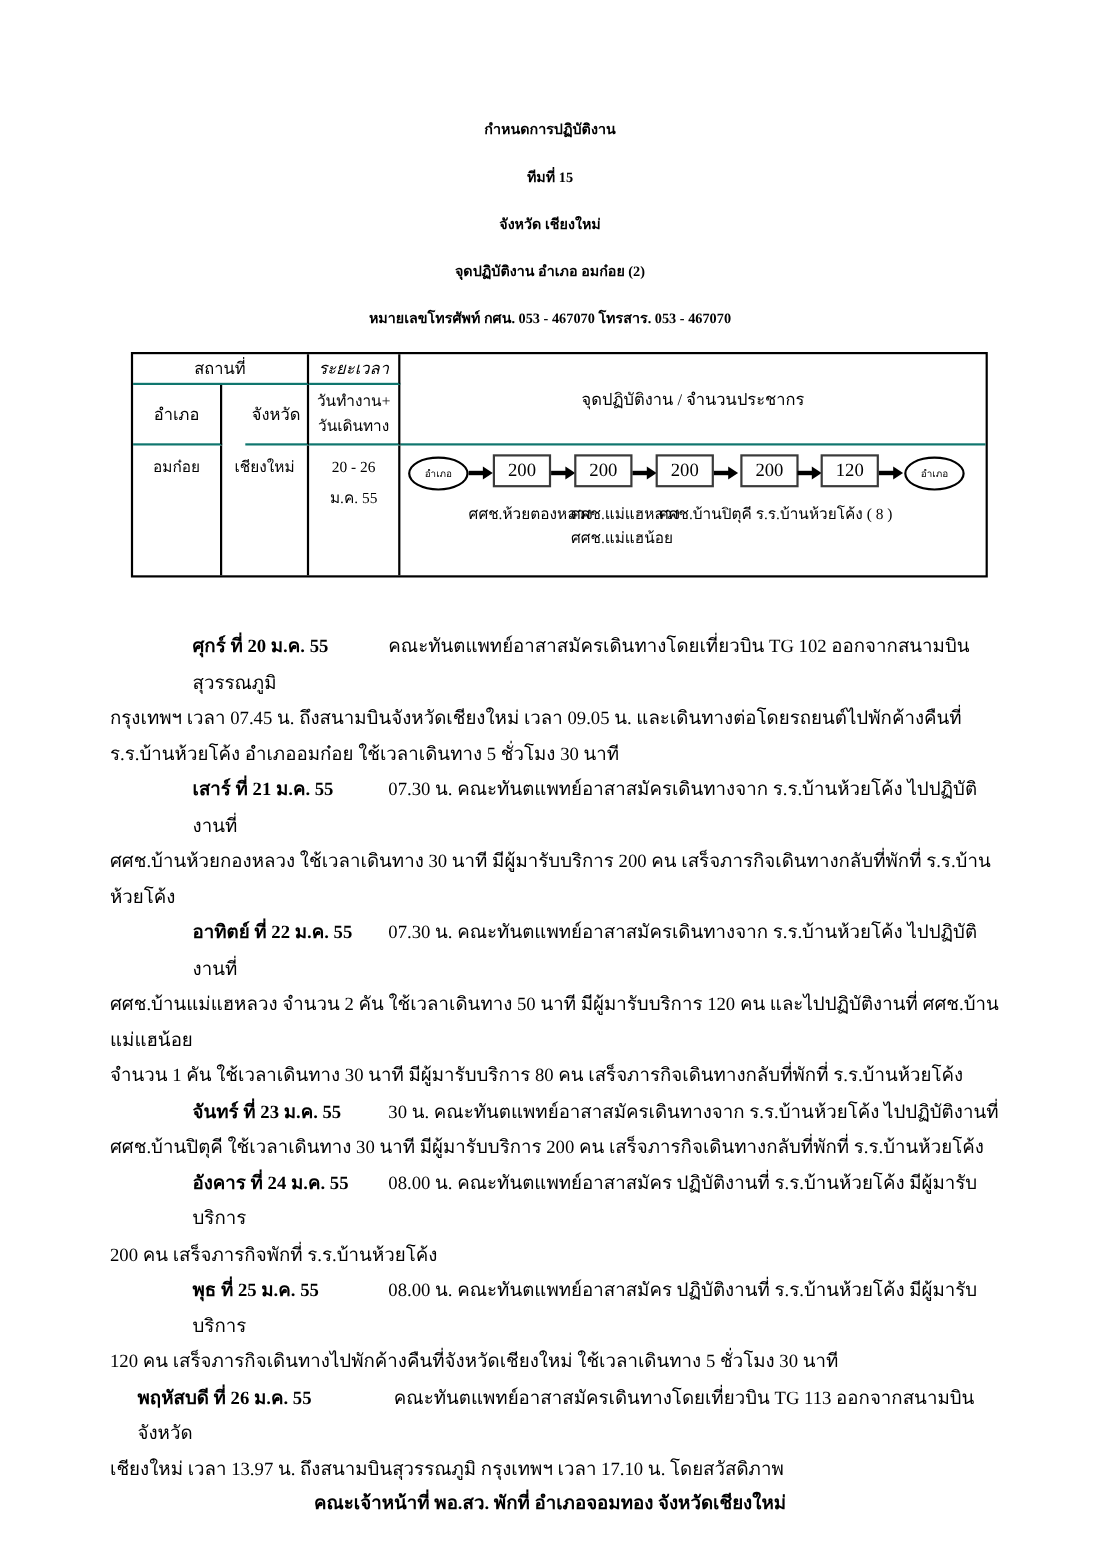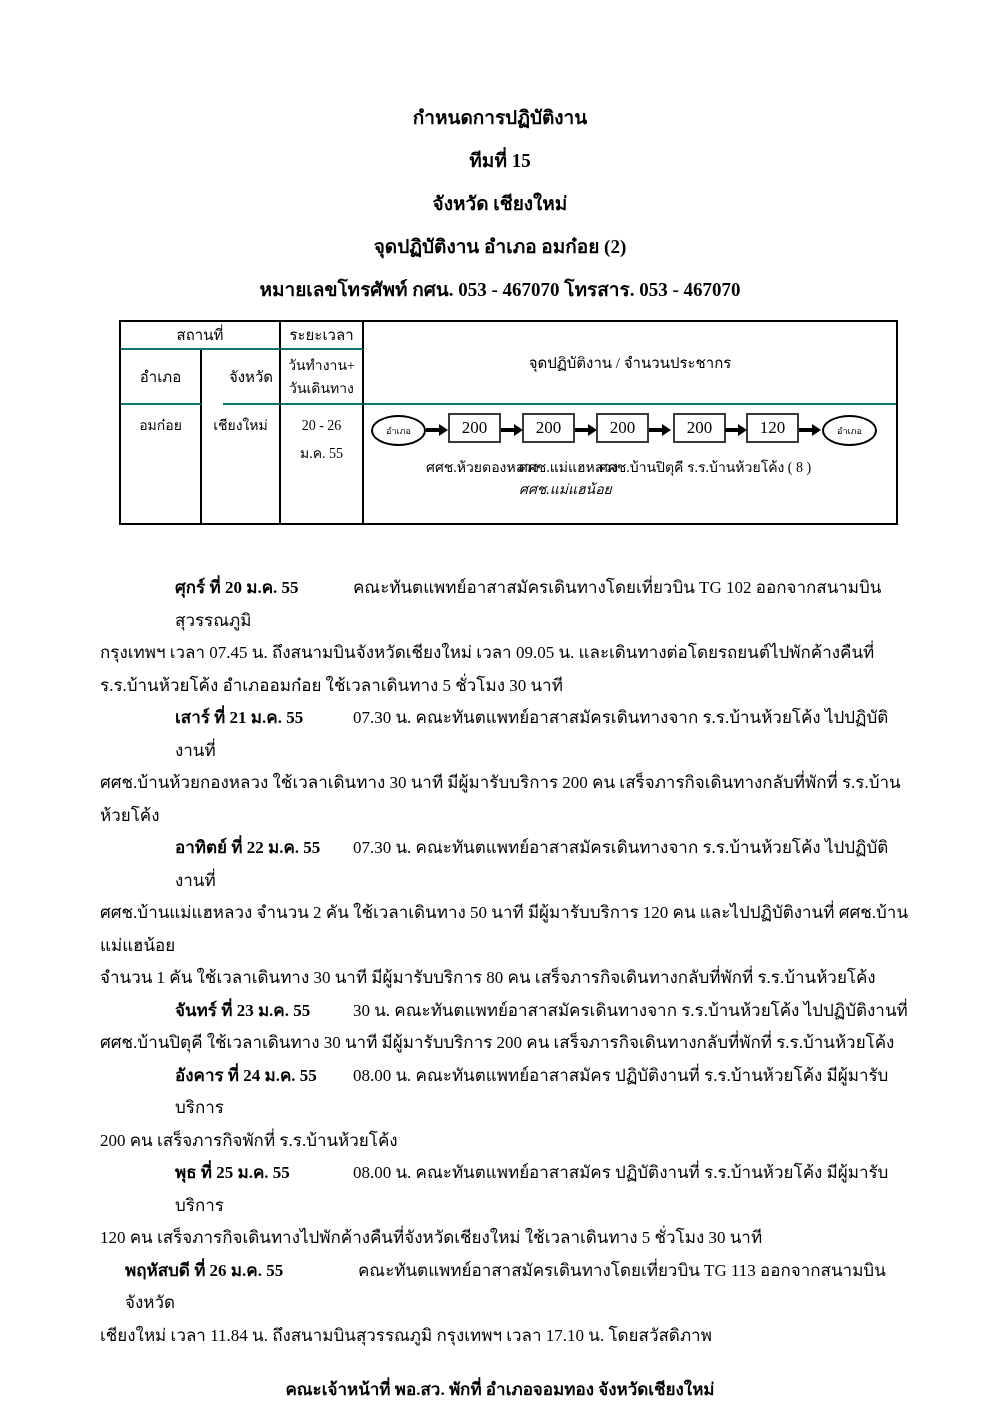--- a/index.html
+++ b/index.html
@@ -5,39 +5,39 @@
   html, body { margin:0; padding:0; }
   body {
     width:1000px; height:1413px; background:#ffffff; color:#000;
     font-family:"Liberation Serif","DejaVu Serif",serif;
     position:relative; overflow:hidden;
   }
   .page { position:absolute; inset:0; }
 
   
   .titles { padding-top:96px; text-align:center; }
-  .title-line { font-weight:bold; font-size:19px; line-height:43px; white-space:nowrap; }
+  .title-line { font-weight:bold; font-size:13px; line-height:43px; white-space:nowrap; }
 
   
   .sched-table {
     margin:9px 0 0 119px; width:779px;
     display:grid;
     grid-template-columns:81px 79px 83px auto;
     grid-template-rows:28px 55px 118px;
     border:2px solid #000;
     box-sizing:border-box;
     font-size:15px;
   }
   .cell { box-sizing:border-box; }
   .b-r { border-right:2px solid #000; }
   .b-b { border-bottom:2px solid #0f766e; }
   .cen { display:flex; align-items:center; justify-content:center; text-align:center; }
   .top { padding-top:7px; text-align:center; line-height:28px; }
   .c-location { grid-column:1/3; grid-row:1; }
-  .c-duration { grid-column:3; grid-row:1; }
+  .c-duration { grid-column:3; grid-row:1;font-style:italic; }
   .c-operation { grid-column:4; grid-row:1/3; }
   .c-district-h { grid-column:1; grid-row:2; }
   .c-province-h { grid-column:2; grid-row:2;margin-left:21px; }
   .c-workdays  { grid-column:3; grid-row:2; font-size:14px; line-height:23px; }
   .c-district-v { grid-column:1; grid-row:3; font-size:14px; }
   .c-province-v { grid-column:2; grid-row:3; font-size:14px; }
   .c-dates     { grid-column:3; grid-row:3; font-size:14px; }
   .c-flow { grid-column:4; grid-row:3; position:relative; }
 
   
@@ -59,34 +59,34 @@
   .fn4 { left:309px; } .fn5 { left:382px; }
   .arrow { position:absolute; top:19px; width:22px; height:12px; }
   .arrow .bar { position:absolute; left:0; top:4px; width:14px; height:4px; background:#000; }
   .arrow .head {
     position:absolute; right:0; top:0; width:0; height:0;
     border-left:9px solid #000; border-top:6px solid transparent; border-bottom:6px solid transparent;
   }
   .ar1 { left:62px; } .ar2 { left:137px; } .ar3 { left:211px; }
   .ar4 { left:285px; } .ar5 { left:361px; } .ar6 { left:435px; }
   .flabel { position:absolute; font-size:14px; white-space:nowrap; }
-  .fl-row1 { top:51px; } .fl-row2 { top:73px;font-style:italic; }
+  .fl-row1 { top:51px; } .fl-row2 { top:73px; }
   .fl1 { left:62px; } .fl2 { left:155px; } .fl3 { left:235px; } .fl4 { left:323px; }
   .fl5 { left:155px; }
 
   
   .schedule { margin:47px 85px 0 100px; font-size:17px; }
   .line { line-height:32.5px; }
   .first { padding-left:75px; }
   .day { display:inline-block; font-weight:bold; width:178px; }
   .entry:nth-of-type(7) .first { padding-left:25px; }
   .entry:nth-of-type(7) .day { width:233px; }
 
   
-  .staff-line { margin-top:23px; text-align:center; font-weight:bold; font-size:17px; }
+  .staff-line { text-align:center; font-weight:bold; font-size:17px; }
 </style>
 </head>
 <body>
 
 <div class="page">
 
   <div class="titles">
     <div class="title-line">กำหนดการปฏิบัติงาน</div>
     <div class="title-line">ทีมที่ 15</div>
     <div class="title-line">จังหวัด เชียงใหม่</div>
@@ -185,20 +185,20 @@
       <div class="line">200 คน เสร็จภารกิจพักที่ ร.ร.บ้านห้วยโค้ง</div>
     </div>
 
     <div class="entry">
       <div class="line first"><span class="day">พุธ ที่ 25 ม.ค. 55</span><span>08.00 น. คณะทันตแพทย์อาสาสมัคร ปฏิบัติงานที่ ร.ร.บ้านห้วยโค้ง มีผู้มารับบริการ</span></div>
       <div class="line">120 คน เสร็จภารกิจเดินทางไปพักค้างคืนที่จังหวัดเชียงใหม่ ใช้เวลาเดินทาง 5 ชั่วโมง 30 นาที</div>
     </div>
 
     <div class="entry">
       <div class="line first"><span class="day">พฤหัสบดี ที่ 26 ม.ค. 55</span><span>คณะทันตแพทย์อาสาสมัครเดินทางโดยเที่ยวบิน TG 113 ออกจากสนามบินจังหวัด</span></div>
-      <div class="line">เชียงใหม่ เวลา 11.84 น. ถึงสนามบินสุวรรณภูมิ กรุงเทพฯ เวลา 17.10 น. โดยสวัสดิภาพ</div>
+      <div class="line">เชียงใหม่ เวลา 13.97 น. ถึงสนามบินสุวรรณภูมิ กรุงเทพฯ เวลา 17.10 น. โดยสวัสดิภาพ</div>
     </div>
 
   </div>
 
   <div class="staff-line">คณะเจ้าหน้าที่ พอ.สว. พักที่ อำเภอจอมทอง จังหวัดเชียงใหม่</div>
 
 </div>
 
 </body></html>

